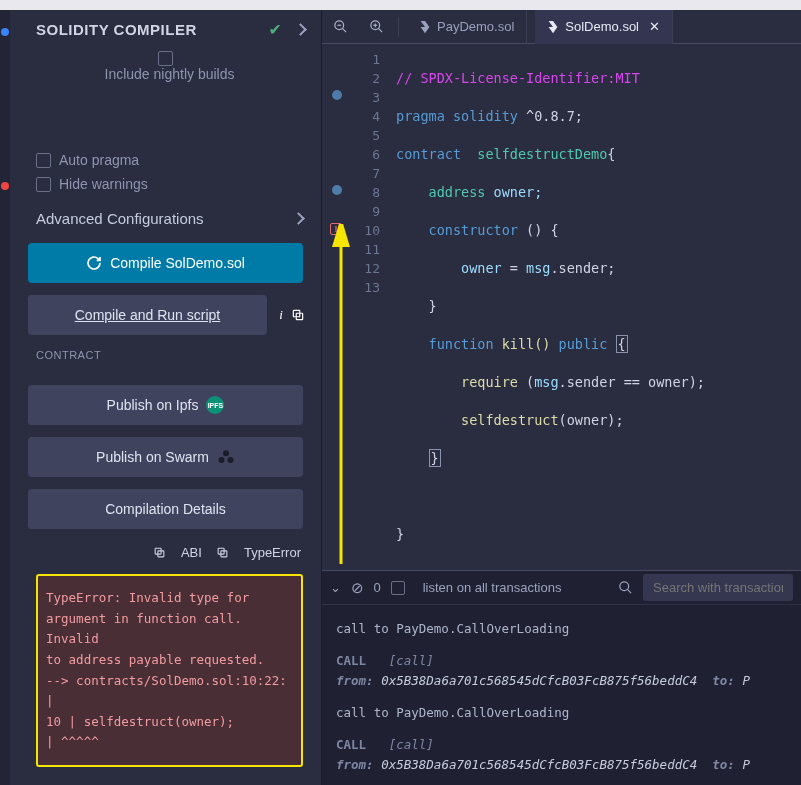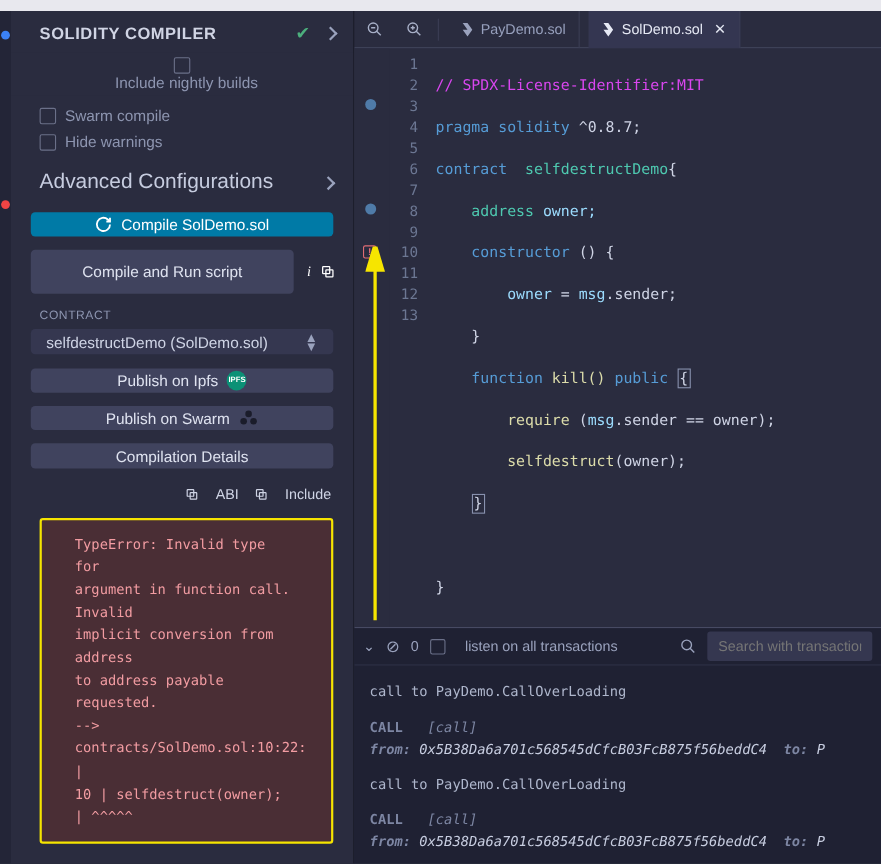--- a/index.html
+++ b/index.html
@@ -29,35 +29,35 @@
   .strip{width:10px;background:#232537;display:flex;flex-direction:column;align-items:center;padding-top:18px;gap:6px;}
   .strip .dot{width:8px;height:8px;border-radius:50%;}
   
   .sidebar{width:312px;background:var(--panel);border-right:1px solid #1b1d2b;display:flex;flex-direction:column;padding:0 0 10px 0;position:relative;}
   .sb-header{display:flex;align-items:center;padding:10px 16px 8px 26px;}
   .sb-title{color:#d0d4e4;font-size:15px;font-weight:600;letter-spacing:.5px;}
   .sb-header .sp{flex:1;}
   .chk{width:15px;height:15px;border:1px solid #6b7089;border-radius:2px;display:inline-block;vertical-align:middle;margin-right:8px;}
   .opt{display:flex;align-items:center;color:#8d95b0;padding:4px 0 4px 26px;font-size:14px;}
   .opt.right{padding-right:18px;}
-  .sec-head{display:flex;justify-content:space-between;align-items:center;color:#c6ccdf;font-size:19px;padding:14px 18px 10px 26px;}
+  .sec-head{display:flex;justify-content:space-between;align-items:center;color:#c6ccdf;font-size:15px;padding:14px 18px 10px 26px;}
   .btn{display:flex;align-items:center;justify-content:center;height:40px;border-radius:4px;font-size:14px;color:#fff;margin:6px 18px;gap:8px;}
   .btn.primary{background:var(--accent);}
   .btn.secondary{background:var(--panel3);color:#dfe3f0;}
   .btn.pub{background:var(--panel3);color:#dfe3f0;}
   .btn .icon{width:16px;height:16px;display:inline-flex;}
   .btn-row{display:flex;align-items:center;}
-  .btn-row .btn{flex:1;}
+  .btn-row .btn{flex:1;text-decoration:underline;}
   .btn-row .mini{color:#fff;width:20px;text-align:center;}
   .label-s{color:#8d95b0;font-size:11px;letter-spacing:.5px;padding:8px 0 6px 26px;}
   .select{background:#353750;margin:0 18px;height:40px;border-radius:4px;display:flex;align-items:center;padding:0 14px;color:#cfd4e5;font-size:14px;}
   .select .sp{flex:1;}
   .links-row{display:flex;justify-content:flex-end;gap:14px;padding:10px 20px;color:#cfd4e5;font-size:13px;}
   .links-row span{display:inline-flex;align-items:center;gap:15px;}
-  .errbox{margin:4px 18px 8px 26px;background:var(--errbg);border:2px solid #f6e500;border-radius:3px;padding:12px 30px;font-family:Menlo,Consolas,monospace;font-size:12.5px;line-height:1.65;color:#f29ca2;}
+  .errbox{margin:4px 18px 8px 26px;background:var(--errbg);border:2px solid #f6e500;border-radius:3px;padding:12px 8px;font-family:Menlo,Consolas,monospace;font-size:12.5px;line-height:1.65;color:#f29ca2;}
   .chev{width:9px;height:9px;border-right:2px solid #9aa2bd;border-bottom:2px solid #9aa2bd;transform:rotate(-45deg);}
   .check-ic{color:#4caf7d;font-size:16px;}
   .updown{font-size:12px;color:#9aa2bd;line-height:8px;}
   
   .right{flex:1;display:flex;flex-direction:column;background:#2a2c3f;min-width:0;}
   .ed-toolbar{height:34px;display:flex;align-items:center;gap:8px;padding:0 4px;background:#2a2c3f;border-bottom:1px solid var(--border);}
   .tb-ic{width:28px;height:28px;display:flex;align-items:center;justify-content:center;color:#a8b0c8;}
   .tab{height:34px;display:flex;align-items:center;gap:6px;padding:0 12px;color:#97a0bd;font-size:13px;border-right:1px solid #3b3e55;}
   .tab.active{color:#e6e9f4;background:#343651;}
   .tab .sol-ic{width:12px;height:14px;}
@@ -105,21 +105,21 @@
       <span style="width:14px;"></span>
       <span class="chev"></span>
     </div>
 
     <div class="opt right">
       <span class="chk"></span>
         <span>Include nightly builds</span>
     </div>
     <div class="opt" style="margin-top:6px;">
       <span class="chk"></span>
-        <span>Swarm compile</span>
+        <span>Auto pragma</span>
     </div>
     <div class="opt">
       <span class="chk"></span>
         <span>Hide warnings</span>
     </div>
 
     <div class="sec-head">
       <span>Advanced Configurations</span>
       <span class="chev"></span>
     </div>
@@ -140,25 +140,20 @@
       <span class="mini">
         <svg width="14" height="14" viewBox="0 0 24 24" fill="none" stroke="#fff" stroke-width="2">
             <rect x="9" y="9" width="11" height="11" rx="1"></rect>
             <rect x="4" y="4" width="11" height="11" rx="1"></rect>
           </svg>
       </span>
       <span style="width:10px;"></span>
     </div>
 
     <div class="label-s">CONTRACT</div>
-    <div class="select">
-      <span>selfdestructDemo (SolDemo.sol)</span>
-      <span class="sp"></span>
-      <span class="updown">▲<br>▼</span>
-    </div>
 
     <div style="height:12px;"></div>
     <div class="btn pub">
       <span>Publish on Ipfs</span>
       <span style="width:18px;height:18px;background:#0b9176;border-radius:50%;display:inline-flex;align-items:center;justify-content:center;font-size:7px;color:#fff;font-weight:700;">IPFS</span>
     </div>
     <div class="btn pub">
       <span>Publish on Swarm</span>
       <svg width="18" height="16" viewBox="0 0 24 20">
           <circle cx="6" cy="14" r="4" fill="#1a1c2a"></circle>
@@ -176,28 +171,27 @@
             <rect x="9" y="9" width="11" height="11" rx="1"></rect>
             <rect x="4" y="4" width="11" height="11" rx="1"></rect>
           </svg>
         <span>ABI</span>
       </span>
       <span>
         <svg width="13" height="13" viewBox="0 0 24 24" fill="none" stroke="#cfd4e5" stroke-width="2">
             <rect x="9" y="9" width="11" height="11" rx="1"></rect>
             <rect x="4" y="4" width="11" height="11" rx="1"></rect>
           </svg>
-        <span>Include</span>
+        <span>TypeError</span>
       </span>
     </div>
 
     <div class="errbox">
       <div>TypeError: Invalid type for</div>
       <div>argument in function call. Invalid</div>
-      <div>implicit conversion from address</div>
       <div>to address payable requested.</div>
       <div>--&gt; contracts/SolDemo.sol:10:22:</div>
       <div>|</div>
       <div>10 | selfdestruct(owner);</div>
       <div>| ^^^^^</div>
     </div>
   </div>
 
   <div class="right">
     <div class="ed-toolbar">

